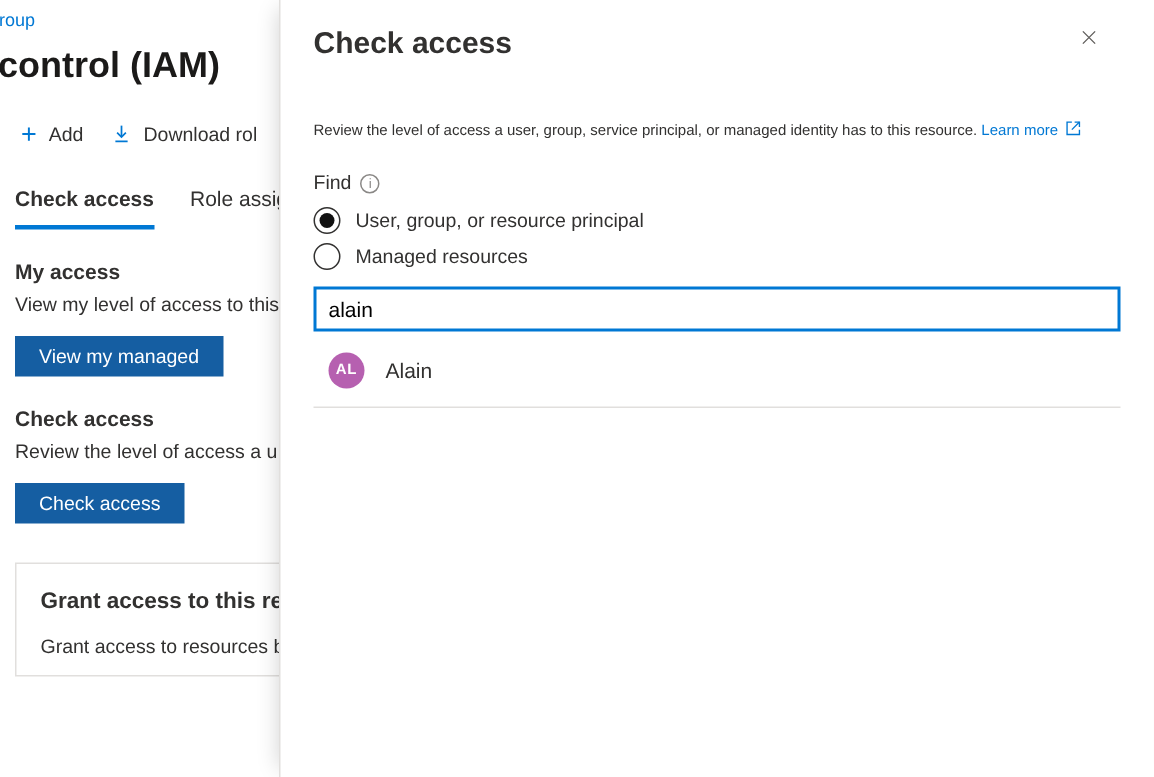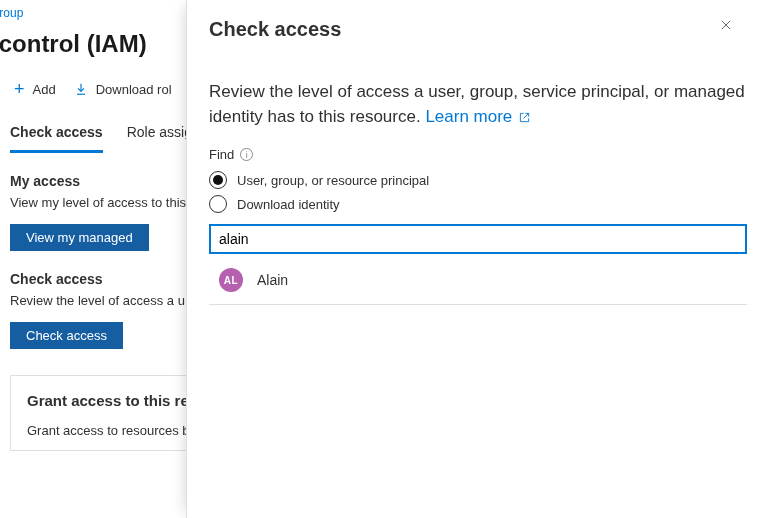--- a/index.html
+++ b/index.html
@@ -98,24 +98,24 @@
     padding: 18px 22px 18px 22px;
   }
   .panel-header {
     display:flex; align-items:flex-start; justify-content:space-between;
   }
   .panel-title { font-size:20px; font-weight:600; margin:0; }
   .close {
     width:28px; height:28px; line-height:28px; text-align:center;
     color:#605e5c; font-size:14px; cursor:pointer;
   }
-  .panel-desc { margin: 34px 0 18px 0; font-size:17px; color:#323130; line-height:1.45; }
+  .panel-desc { margin: 34px 0 18px 0; font-size:10px; color:#323130; line-height:1.45; }
   .panel-desc a { color: var(--link); text-decoration:none; }
 
-  .find-label { display:flex; align-items:center; gap:6px; font-size:13px; color:#323130; margin-bottom:6px;}
+  .find-label { display:flex; align-items:flex-end; gap:6px; font-size:13px; color:#323130; margin-bottom:6px;}
   .info-dot {
     width:13px; height:13px; border:1px solid #8a8886; border-radius:50%;
     display:inline-flex; align-items:center; justify-content:center;
     font-size:9px; color:#8a8886;
   }
 
   .radio-row {
     display:flex; align-items:center; gap:10px;
     padding: 3px 0;
     font-size:13px;
@@ -237,21 +237,21 @@
     <span>Find</span>
     <span class="info-dot">i</span>
   </div>
 
   <div class="radio-row">
     <span class="radio checked"></span>
     <span>User, group, or resource principal</span>
   </div>
   <div class="radio-row">
     <span class="radio"></span>
-    <span>Download identity</span>
+    <span>Managed resources</span>
   </div>
 
   <input class="search-input" type="text" value="alain" style="">
 
   <div class="result">
     <span class="avatar">AL</span>
     <span class="name">Alain</span>
   </div>
 </div>
 

